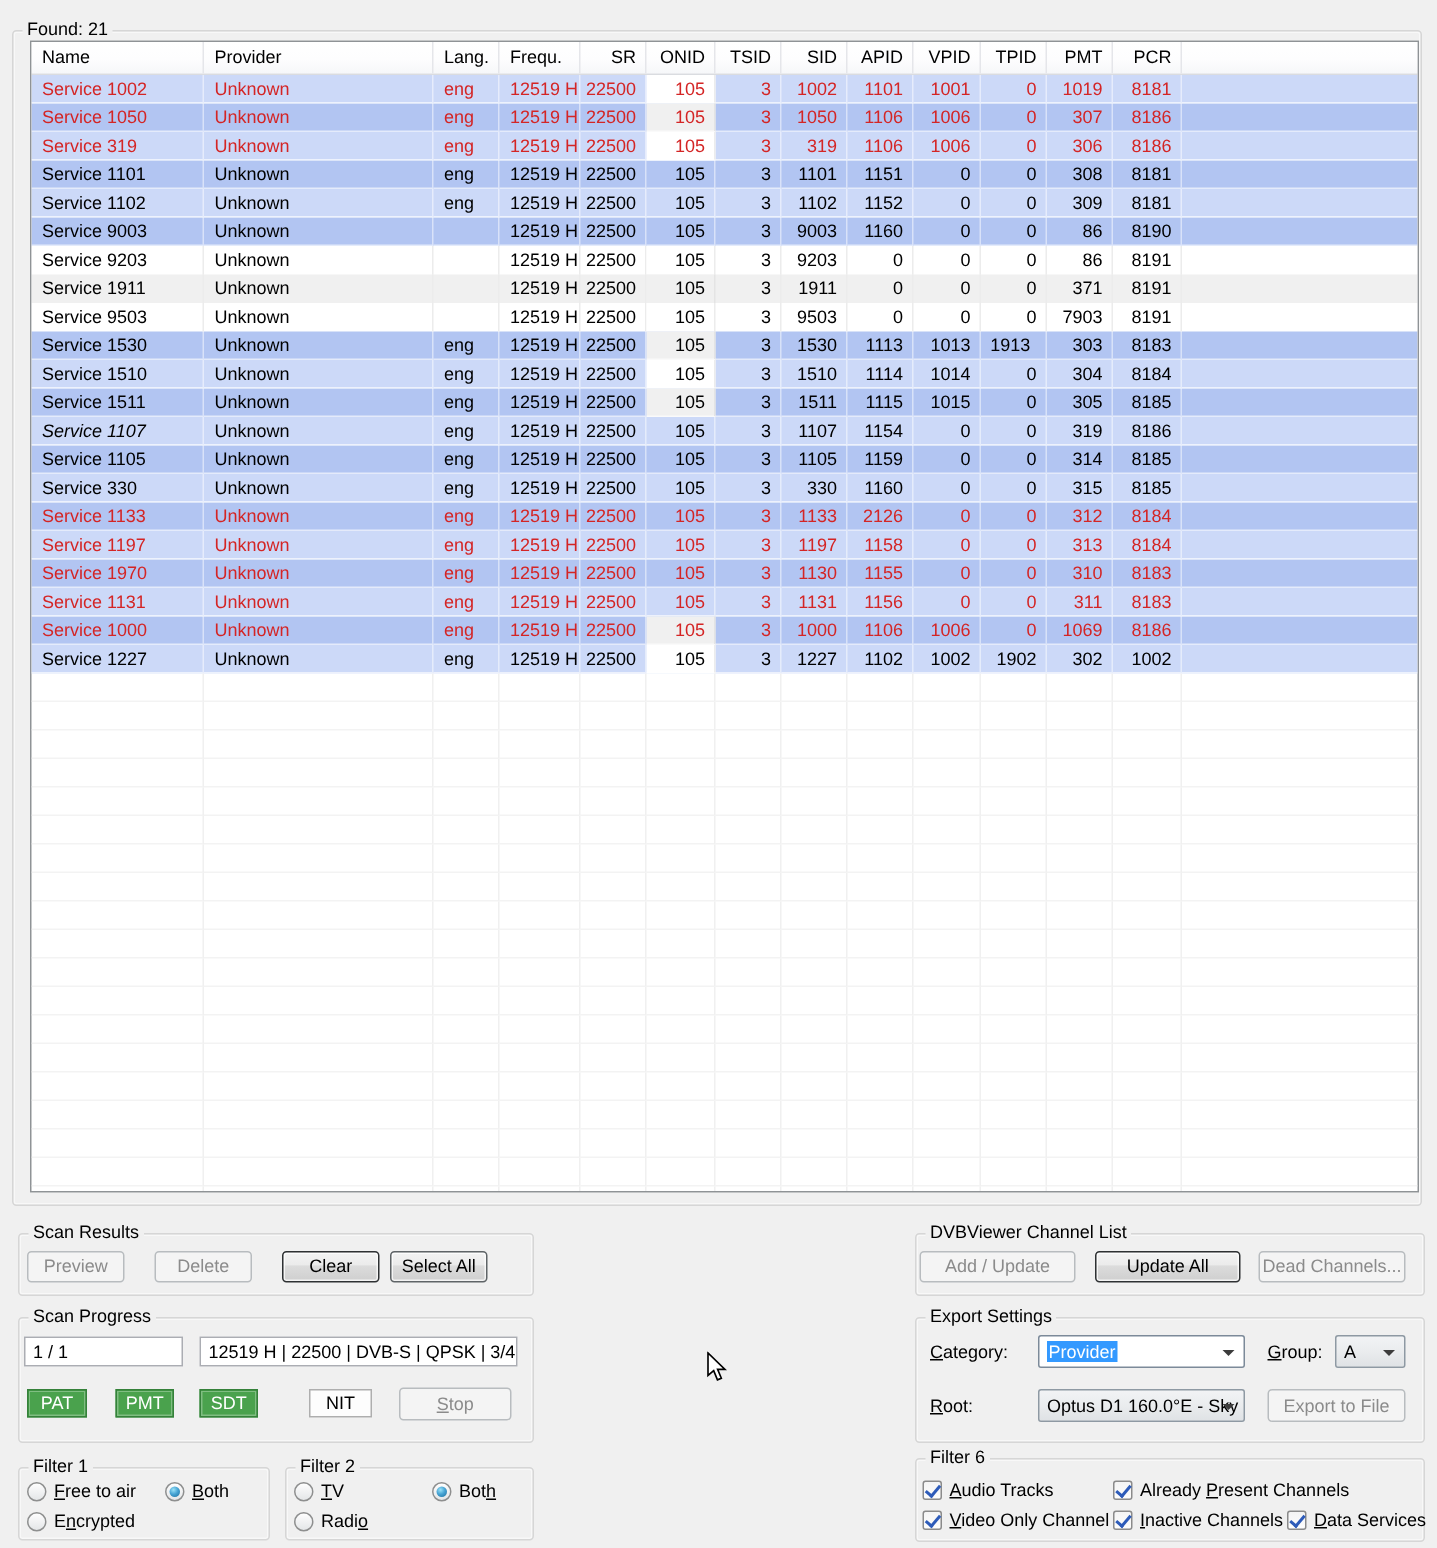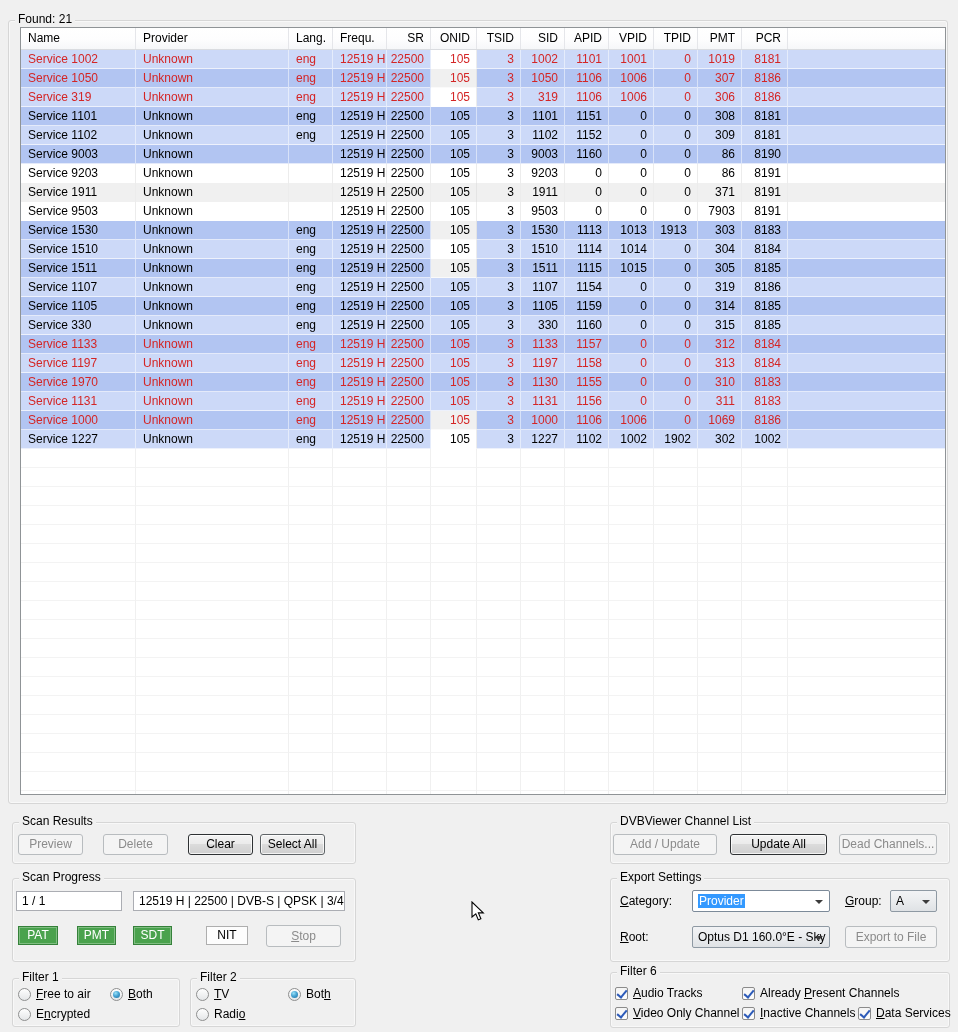--- a/index.html
+++ b/index.html
@@ -335,21 +335,21 @@
           <div class="cell r" style="width: 44px;">3</div>
           <div class="cell r" style="width: 44px;">1511</div>
           <div class="cell r" style="width: 44px;">1115</div>
           <div class="cell r" style="width: 45px;">1015</div>
           <div class="cell r" style="width: 44px;">0</div>
           <div class="cell r" style="width: 44px;">305</div>
           <div class="cell r" style="width: 46px;">8185</div>
           <div class="cell filler"></div>
         </div>
         <div class="lv-row b-light">
-          <div class="cell" style="width: 115px;">Service 1107</div>
+          <div class="cell" style="width: 115px; font-style: italic;">Service 1107</div>
           <div class="cell" style="width: 153px;">Unknown</div>
           <div class="cell" style="width: 44px;">eng</div>
           <div class="cell" style="width: 54px;">12519 H</div>
           <div class="cell r" style="width: 44px;">22500</div>
           <div class="cell r" style="width: 46px;">105</div>
           <div class="cell r" style="width: 44px;">3</div>
           <div class="cell r" style="width: 44px;">1107</div>
           <div class="cell r" style="width: 44px;">1154</div>
           <div class="cell r" style="width: 45px;">0</div>
           <div class="cell r" style="width: 44px;">0</div>
@@ -391,21 +391,21 @@
         </div>
         <div class="lv-row b-dark red">
           <div class="cell" style="width: 115px;">Service 1133</div>
           <div class="cell" style="width: 153px;">Unknown</div>
           <div class="cell" style="width: 44px;">eng</div>
           <div class="cell" style="width: 54px;">12519 H</div>
           <div class="cell r" style="width: 44px;">22500</div>
           <div class="cell r" style="width: 46px;">105</div>
           <div class="cell r" style="width: 44px;">3</div>
           <div class="cell r" style="width: 44px;">1133</div>
-          <div class="cell r" style="width: 44px;">1157</div>
+          <div class="cell r" style="width: 44px;">2126</div>
           <div class="cell r" style="width: 45px;">0</div>
           <div class="cell r" style="width: 44px;">0</div>
           <div class="cell r" style="width: 44px;">312</div>
           <div class="cell r" style="width: 46px;">8184</div>
           <div class="cell filler"></div>
         </div>
         <div class="lv-row b-light red">
           <div class="cell" style="width: 115px;">Service 1197</div>
           <div class="cell" style="width: 153px;">Unknown</div>
           <div class="cell" style="width: 44px;">eng</div>

